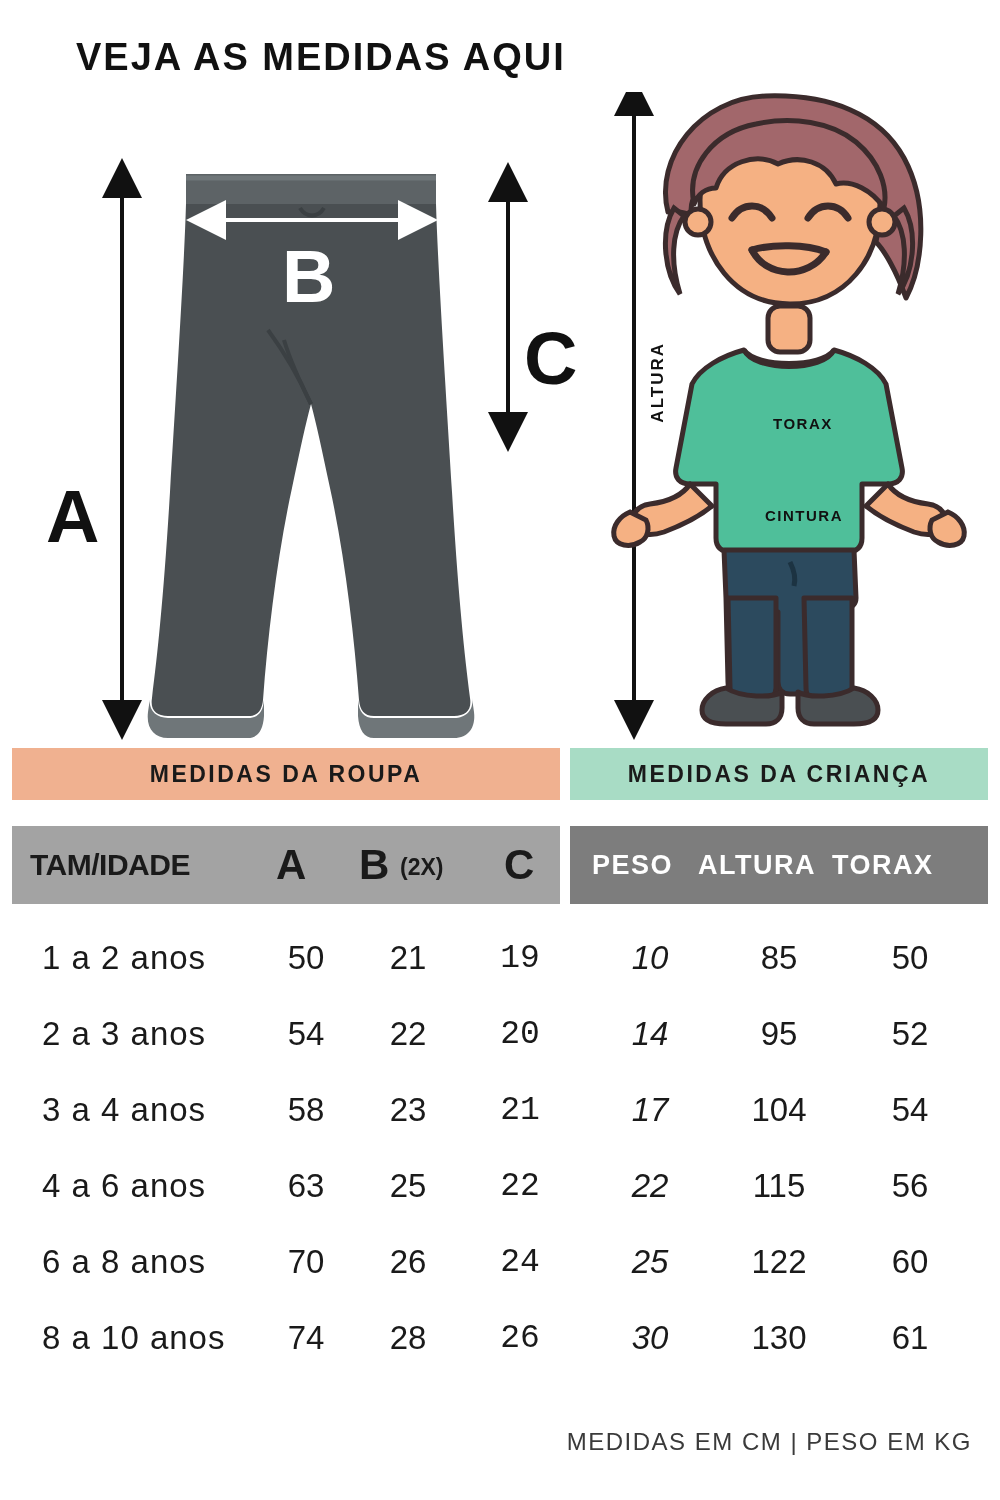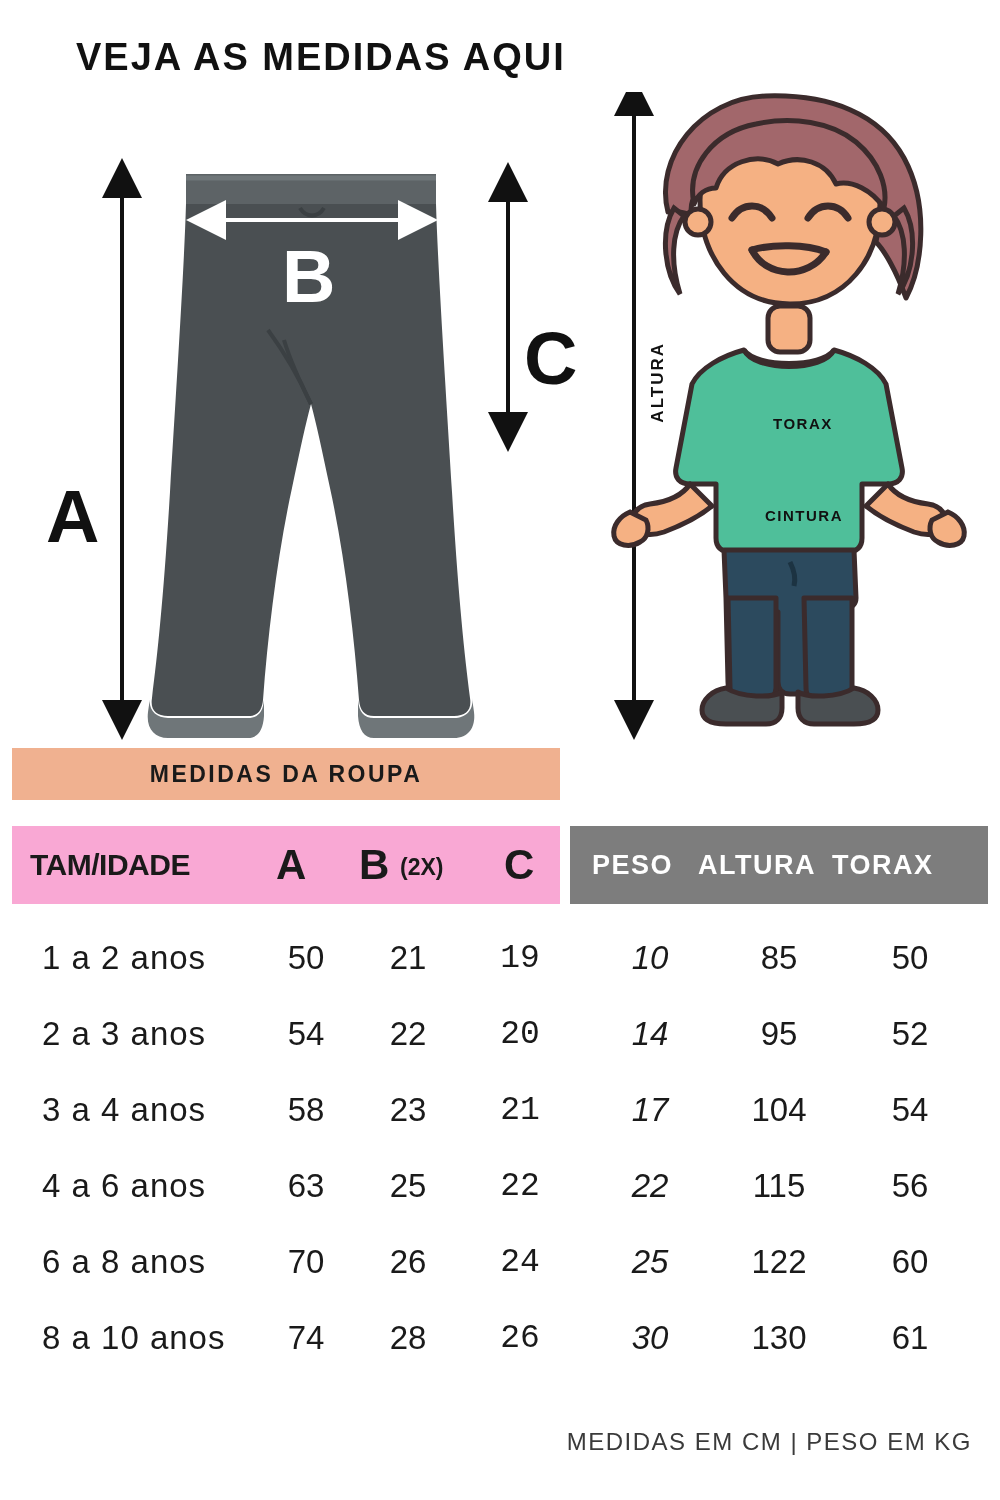--- a/index.html
+++ b/index.html
@@ -73,21 +73,21 @@
   }
   .bar-roupa { left: 12px; width: 548px; background: #f0b190; }
   .bar-crianca { left: 570px; width: 418px; background: #a8dcc5; }
 
   
   .colheads { position: absolute; left: 0; top: 826px; width: 1000px; height: 84px; }
   .colhead {
     position: absolute; top: 0; height: 78px;
     display: flex; align-items: center;
   }
-  .colhead-left  { left: 12px; width: 548px; background: #f9a8d4; }
+  .colhead-left  { left: 12px; width: 548px; background: #a3a3a3; }
   .colhead-right { left: 570px; width: 418px; background: #7d7d7d; }
 
   .ch-tam {
     position: absolute; left: 18px; top: 50%; transform: translateY(-50%);
     font-size: 30px; font-weight: bold; letter-spacing: -0.5px;
   }
   .ch-big {
     position: absolute; top: 50%; transform: translateY(-50%);
     font-size: 42px; font-weight: bold;
   }
@@ -297,20 +297,21 @@
   <div class="bigletter letter-b">B</div>
   <div class="bigletter letter-c">C</div>
 
   <div class="altura-label">ALTURA</div>
   <div class="tshirt-label label-torax">TORAX</div>
   <div class="tshirt-label label-cintura">CINTURA</div>
 </div>
 
 <div class="bars">
   <div class="bar bar-roupa">MEDIDAS DA ROUPA</div>
+  <div class="bar bar-crianca">MEDIDAS DA CRIANÇA</div>
 </div>
 
 <div class="colheads">
   <div class="colhead colhead-left">
     <span class="ch-tam">TAM/IDADE</span>
     <span class="ch-big ch-a">A</span>
     <span class="ch-big ch-b">B</span>
     <span class="ch-2x">(2X)</span>
     <span class="ch-big ch-c">C</span>
   </div>

